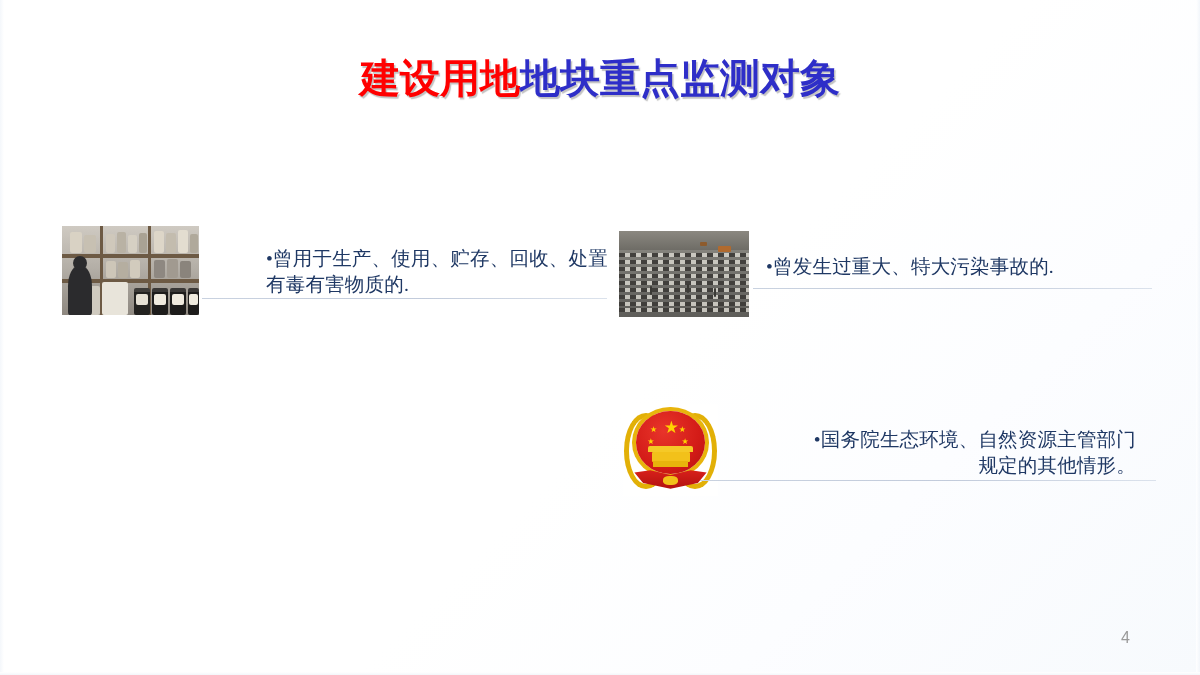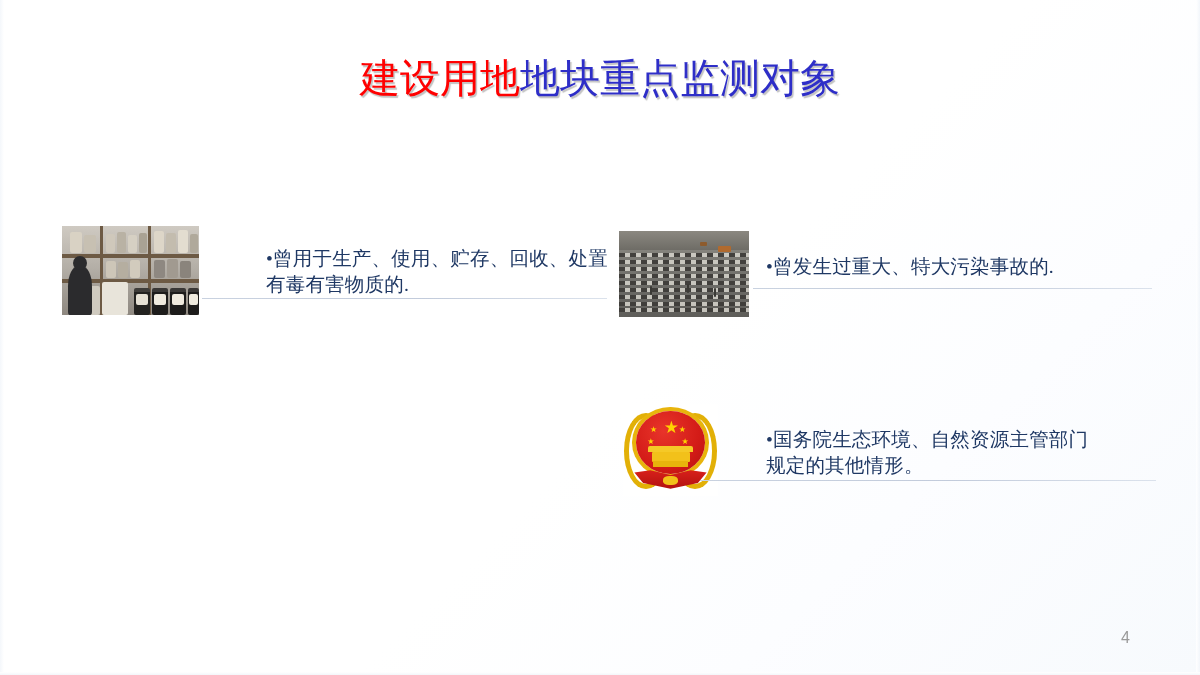--- a/index.html
+++ b/index.html
@@ -27,21 +27,21 @@
   .slide-edge-b { position:absolute; left:0; bottom:0; width:1200px; height:3px;
     background:linear-gradient(to top,#f3f6fa,#ffffff); }
 
   
   .title {
     position:absolute;
     left:0; top:55px;
     width:1200px;
     text-align:center;
     font-family:"Liberation Sans","DejaVu Sans",sans-serif;
-    font-weight:normal;
+    font-weight:bold;
     font-size:40px;
     letter-spacing:0px;
     line-height:1.18;
     white-space:nowrap;
   }
   .title span { display:inline; }
   .t-red  { color:#FF0000; text-shadow:1.5px 1.5px 1px rgba(120,120,120,.45); }
   .t-blue { color:#2E2EC8; text-shadow:1.5px 1.5px 1px rgba(120,120,120,.45); }
 
   
@@ -276,21 +276,21 @@
           <div class="star" style="left:66%; top:42%; font-size:8px;">★</div>
         </div>
         <div class="gate-roof"></div>
         <div class="gate"></div>
         <div class="gate-wall"></div>
         <div class="ribbon"></div>
         <div class="ribbon-knot"></div>
       </div>
     </div>
 
-    <div class="body-wrap" style="left:143px; top:23px; width:370px;">
+    <div class="body-wrap" style="left:143px; top:23px; width:370px;text-align:right;">
       <div class="bullet-text">•国务院生态环境、自然资源主管部门
 规定的其他情形。</div>
     </div>
 
     <div class="underline" style="left:77px; top:76px; width:456px;"></div>
   </div>
 
   <div class="page-num">4</div>
 </div>
 

